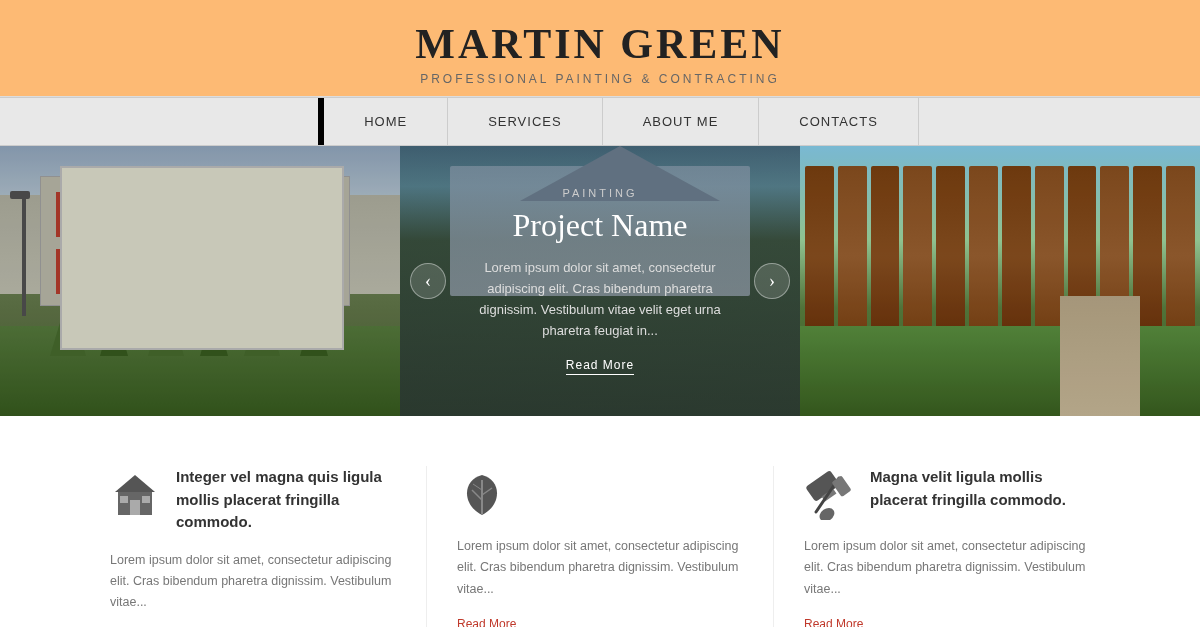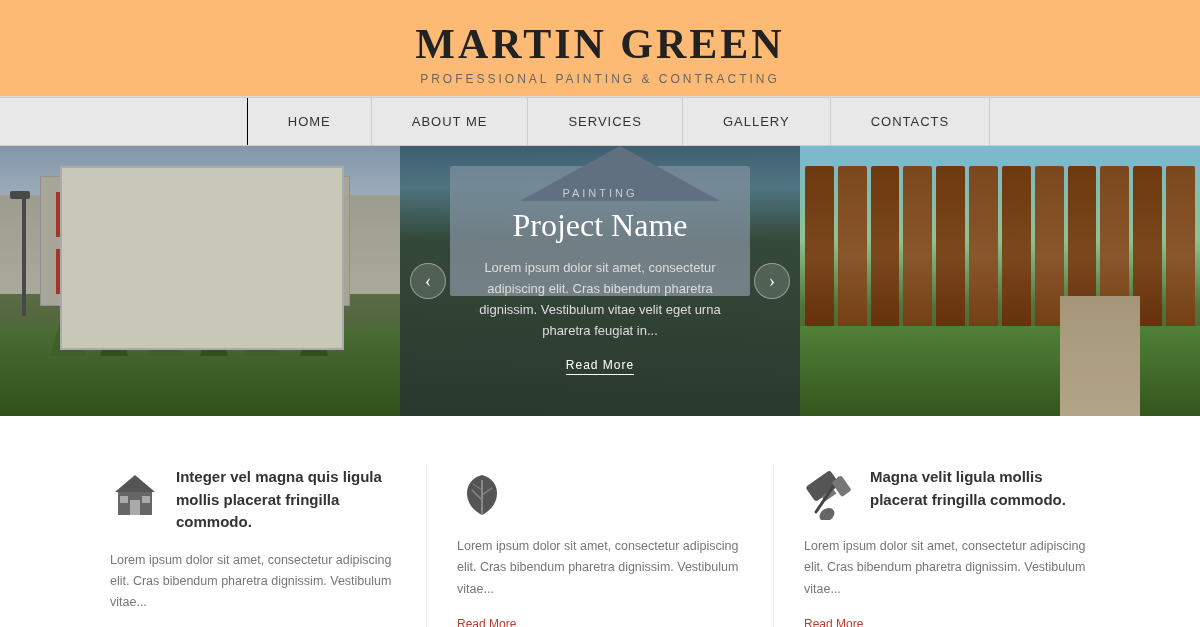--- a/index.html
+++ b/index.html
@@ -42,21 +42,21 @@
       padding: 16px 40px;
       text-decoration: none;
       color: #333;
       font-size: 13px;
       letter-spacing: 1px;
       font-family: Arial, sans-serif;
       font-weight: 500;
       border-right: 1px solid #ccc;
       transition: background 0.2s;
     }
-    nav a:first-child { border-left: 1px solid #000000; margin-left: 37px; }
+    nav a:first-child { border-left: 6px solid #000000; margin-left: 37px; }
 
     
     .slider {
       position: relative;
       width: 1200px;
       height: 270px;
       overflow: hidden;
       display: flex;
       align-items: stretch;
     }
@@ -223,23 +223,22 @@
 </head>
 <body>
 
 <header class="site-header">
   <div class="site-title">MARTIN GREEN</div>
   <div class="site-subtitle">PROFESSIONAL PAINTING &amp; CONTRACTING</div>
 </header>
 
 <nav>
   <a href="#">HOME</a>
+  <a href="#">SERVICES</a>
   <a href="#">ABOUT ME</a>
-  <a href="#">SERVICES</a>
-  <a href="#">GALLERY</a>
   <a href="#">CONTACTS</a>
 </nav>
 
 <div class="slider">
 
   <div class="slider-left-img">
     <div style="position:absolute;inset:0;background:linear-gradient(180deg,#9ab0c8 0%,#b8cad8 18%,#b8b8a8 18%,#c8c8b8 55%,#6a8050 55%,#4a6030 100%)"></div>
 
     <div style="position:absolute;top:30px;left:40px;width:310px;height:130px;background:#c4c2b2;border:1px solid #aaa;">
 

